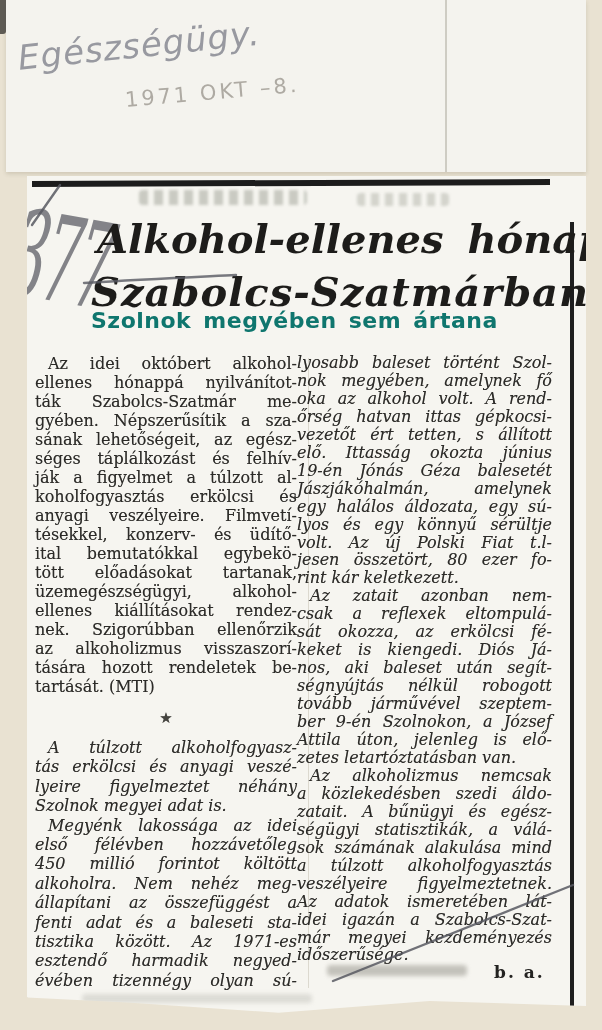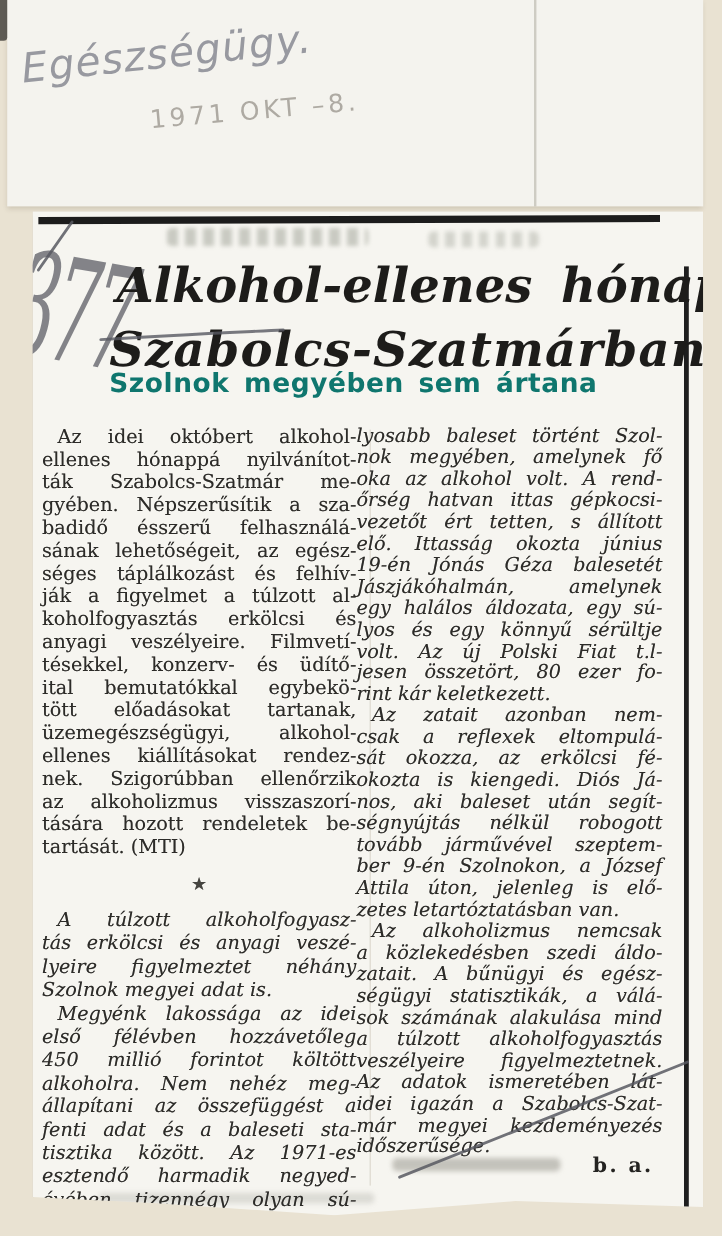--- a/index.html
+++ b/index.html
@@ -101,21 +101,20 @@
 
     <h3 class="subhead">Szolnok megyében sem ártana</h3>
 
     <div class="columns">
       <div class="col col-left">
           <div class="para roman">
             <div class="line indent">Az idei októbert alkohol-</div>
             <div class="line">ellenes hónappá nyilvánítot-</div>
             <div class="line">ták Szabolcs-Szatmár me-</div>
             <div class="line">gyében. Népszerűsítik a sza-</div>
-            <div class="line">badidő ésszerű felhasználá-</div>
             <div class="line">sának lehetőségeit, az egész-</div>
             <div class="line">séges táplálkozást és felhív-</div>
             <div class="line">ják a figyelmet a túlzott al-</div>
             <div class="line">koholfogyasztás erkölcsi és</div>
             <div class="line">anyagi veszélyeire. Filmvetí-</div>
             <div class="line">tésekkel, konzerv- és üdítő-</div>
             <div class="line">ital bemutatókkal egybekö-</div>
             <div class="line">tött előadásokat tartanak,</div>
             <div class="line">üzemegészségügyi, alkohol-</div>
             <div class="line">ellenes kiállításokat rendez-</div>
@@ -156,21 +155,21 @@
             <div class="line">egy halálos áldozata, egy sú-</div>
             <div class="line">lyos és egy könnyű sérültje</div>
             <div class="line">volt. Az új Polski Fiat t.l-</div>
             <div class="line">jesen összetört, 80 ezer fo-</div>
             <div class="line endline">rint kár keletkezett.</div>
           </div>
           <div class="para italic">
             <div class="line indent">Az zatait azonban nem-</div>
             <div class="line">csak a reflexek eltompulá-</div>
             <div class="line">sát okozza, az erkölcsi fé-</div>
-            <div class="line">okozta is kiengedi. Diós Já-</div>
+            <div class="line">keket is kiengedi. Diós Já-</div>
             <div class="line">nos, aki baleset után segít-</div>
             <div class="line">ségnyújtás nélkül robogott</div>
             <div class="line">tovább járművével szeptem-</div>
             <div class="line">ber 9-én Szolnokon, a József</div>
             <div class="line">Attila úton, jelenleg is elő-</div>
             <div class="line endline">zetes letartóztatásban van.</div>
           </div>
           <div class="para italic">
             <div class="line indent">Az alkoholizmus nemcsak</div>
             <div class="line">a közlekedésben szedi áldo-</div>

